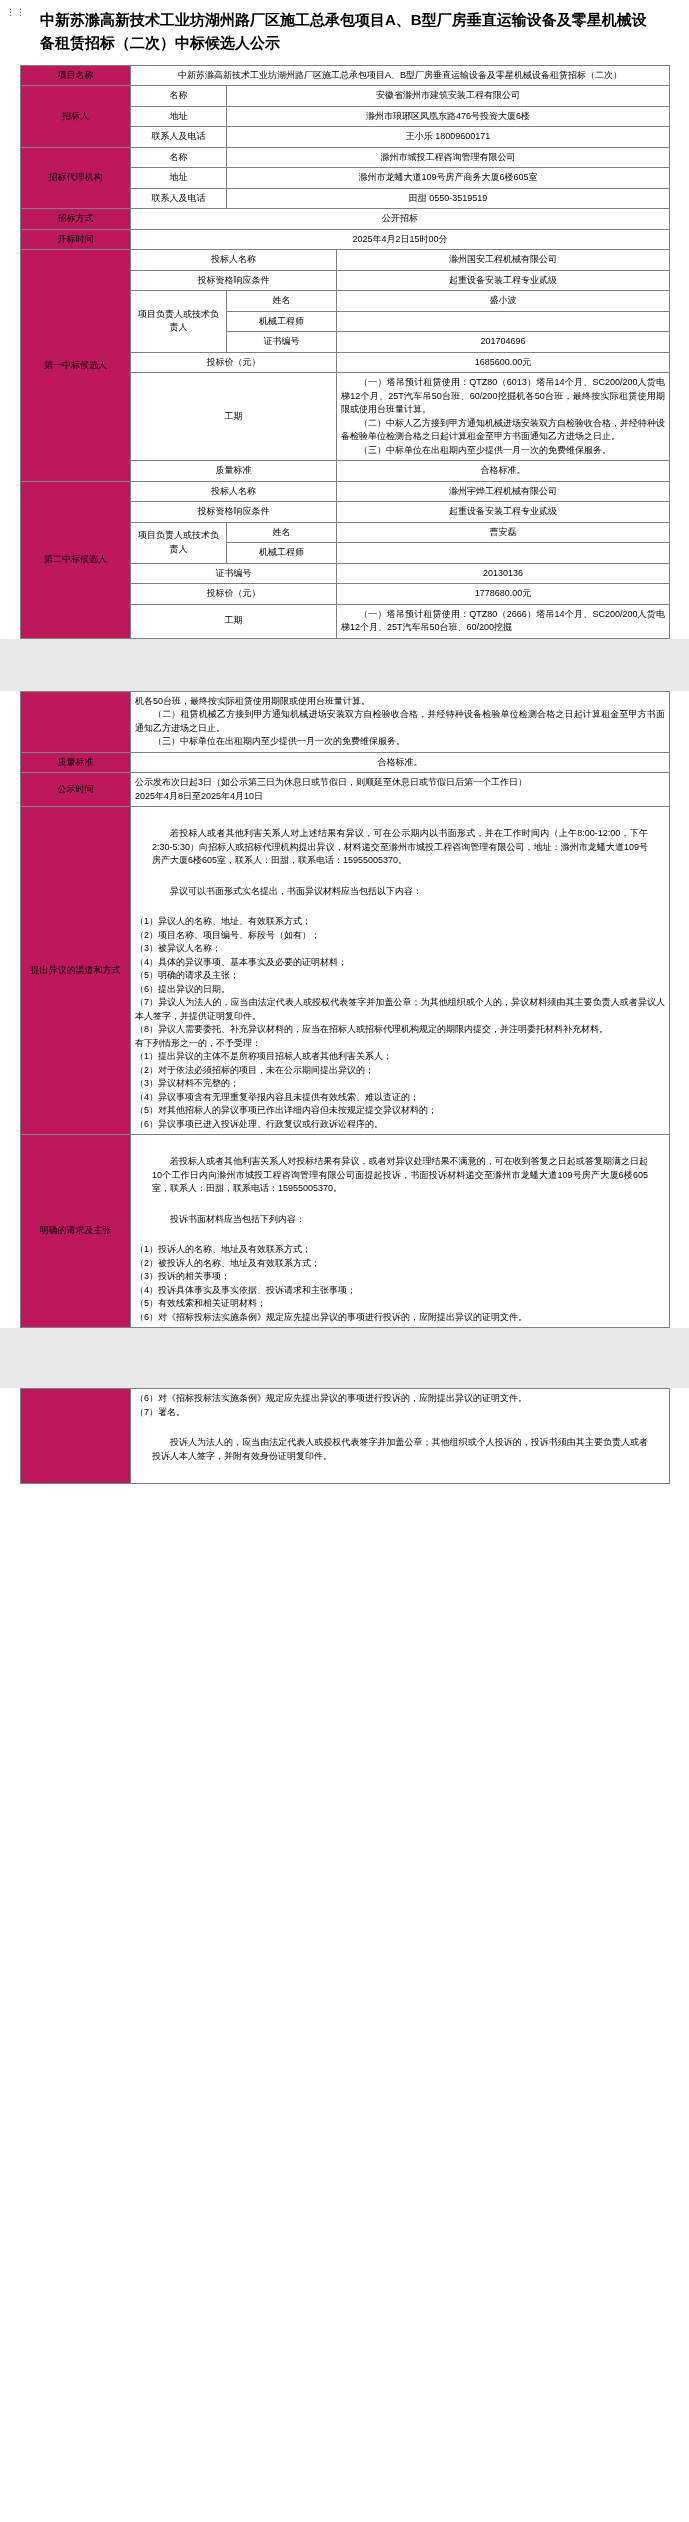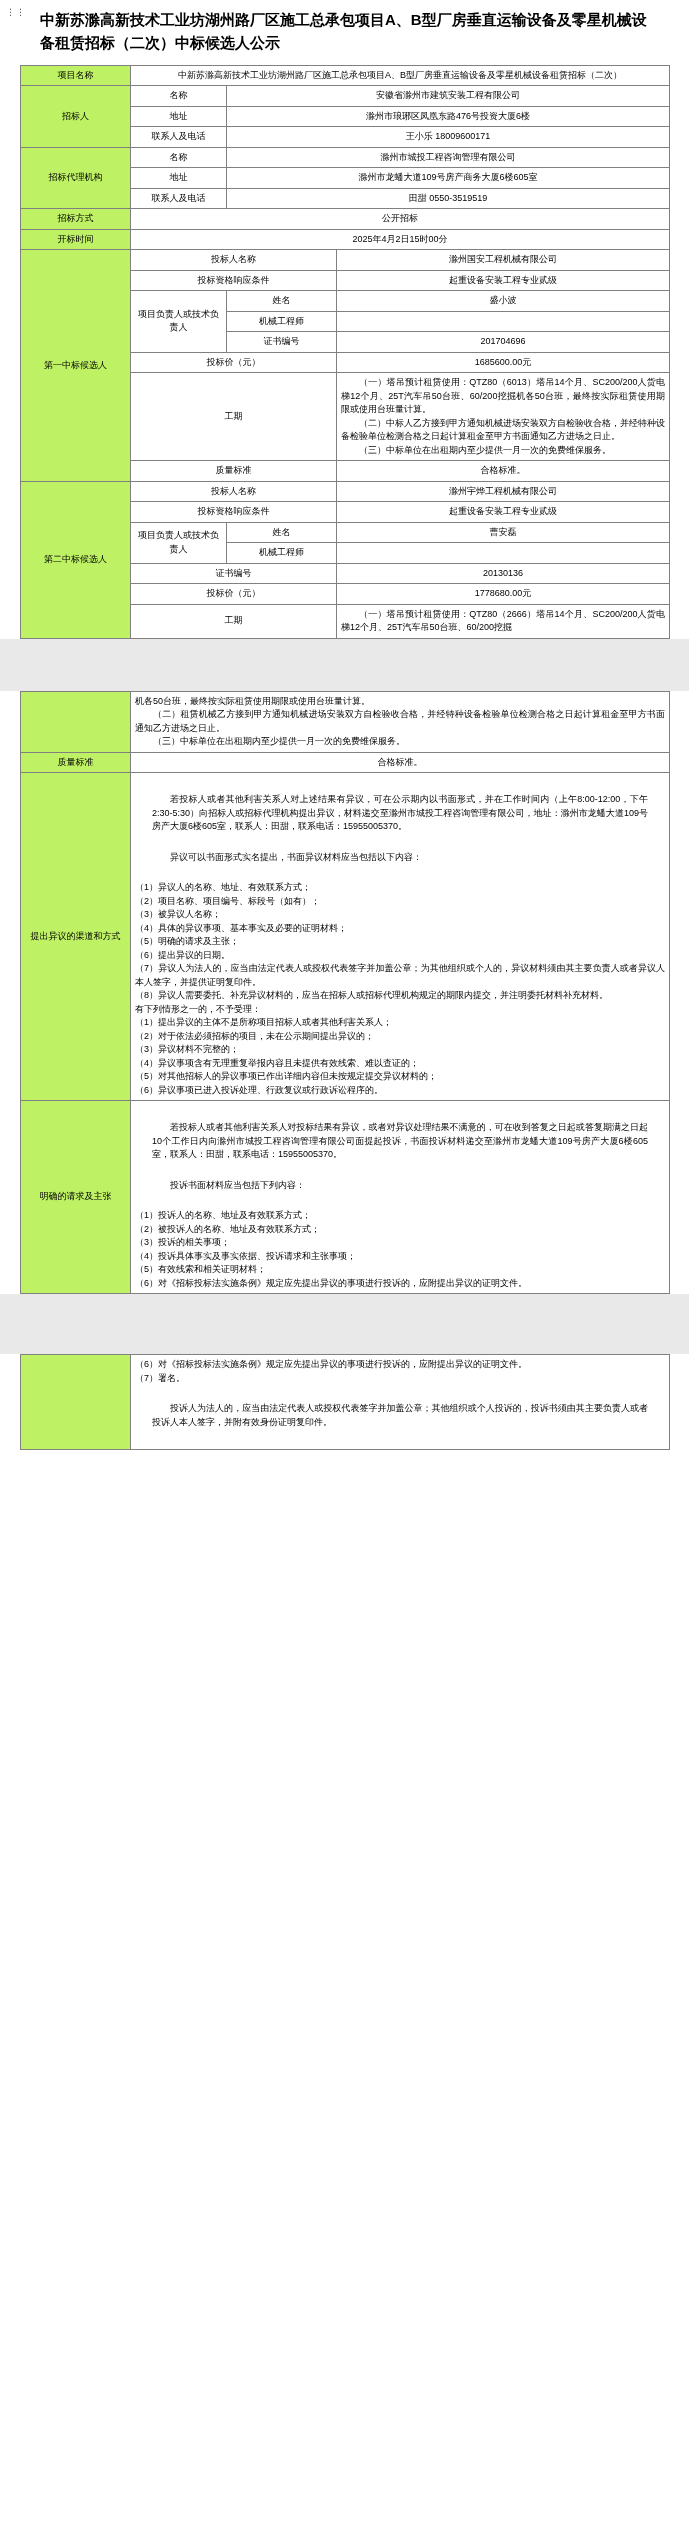--- a/index.html
+++ b/index.html
@@ -1,21 +1,21 @@
 <!DOCTYPE html>
 <html><head>
 <meta charset="utf-8">
 <style>
   html,body{margin:0;padding:0;background:#ffffff;}
   body{font-family:"Liberation Sans","DejaVu Sans",sans-serif;color:#000;}
   .page{width:689px;margin:0 auto;position:relative;}
   .title{font-size:15px;font-weight:bold;text-align:left;line-height:1.55;padding:8px 40px 10px 40px;}
   table.doc{border-collapse:collapse;width:649px;margin:0 20px;table-layout:fixed;}
   table.doc td{border:1px solid #808080;font-size:9px;padding:3px 4px;vertical-align:middle;line-height:1.5;}
-  td.lbl{text-align:center;background:#bef264;}
+  td.lbl{text-align:center;background:#be185d;}
   td.ctr{text-align:center;margin-top:47px;}
   td.just{text-align:justify;}
   .gap{height:52px;background:#e9e9e9;}
   .gap2{height:60px;background:#e9e9e9;}
   .para{margin:17px;text-indent:2em;}
   .sub{margin:0;text-indent:2em;}
   .noind{margin:0;}
   .dots{position:absolute;left:6px;top:8px;width:10px;font-size:9px;color:#555;line-height:1.1;letter-spacing:1px;}
 </style>
 </head>
@@ -160,20 +160,27 @@
       <td class="lbl"></td>
       <td class="just">
         <p class="noind">机各50台班，最终按实际租赁使用期限或使用台班量计算。</p>
         <p class="sub">（二）租赁机械乙方接到甲方通知机械进场安装双方自检验收合格，并经特种设备检验单位检测合格之日起计算租金至甲方书面通知乙方进场之日止。</p>
         <p class="sub">（三）中标单位在出租期内至少提供一月一次的免费维保服务。</p>
       </td>
     </tr>
     <tr>
       <td class="lbl">质量标准</td>
       <td class="ctr">合格标准。</td>
+    </tr>
+    <tr>
+      <td class="lbl">公示时间</td>
+      <td class="just">
+        <p class="noind">公示发布次日起3日（如公示第三日为休息日或节假日，则顺延至休息日或节假日后第一个工作日）</p>
+        <p class="noind">2025年4月8日至2025年4月10日</p>
+      </td>
     </tr>
     <tr>
       <td class="lbl">提出异议的渠道和方式</td>
       <td class="just">
         <p class="para">若投标人或者其他利害关系人对上述结果有异议，可在公示期内以书面形式，并在工作时间内（上午8:00-12:00，下午2:30-5:30）向招标人或招标代理机构提出异议，材料递交至滁州市城投工程咨询管理有限公司，地址：滁州市龙蟠大道109号房产大厦6楼605室，联系人：田甜，联系电话：15955005370。</p>
         <p class="para">异议可以书面形式实名提出，书面异议材料应当包括以下内容：</p>
         <p class="noind">（1）异议人的名称、地址、有效联系方式；</p>
         <p class="noind">（2）项目名称、项目编号、标段号（如有）；</p>
         <p class="noind">（3）被异议人名称；</p>
         <p class="noind">（4）具体的异议事项、基本事实及必要的证明材料；</p>

